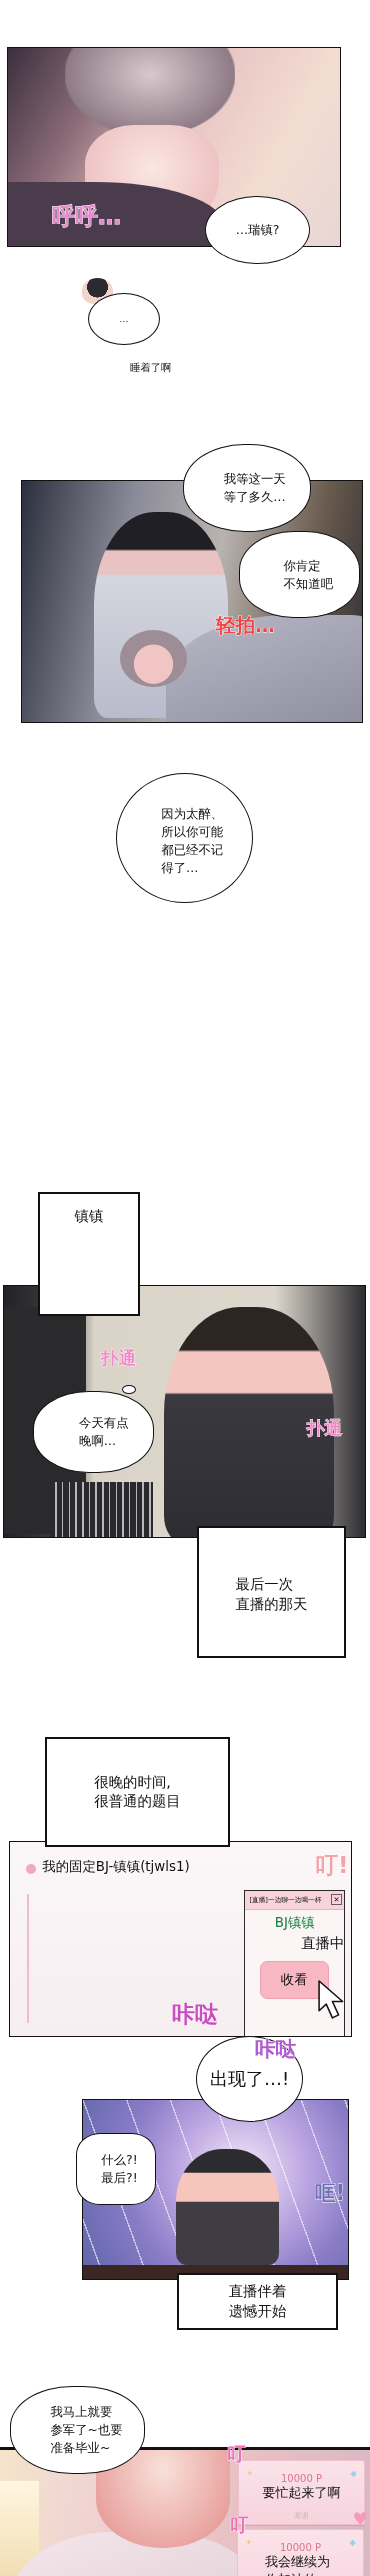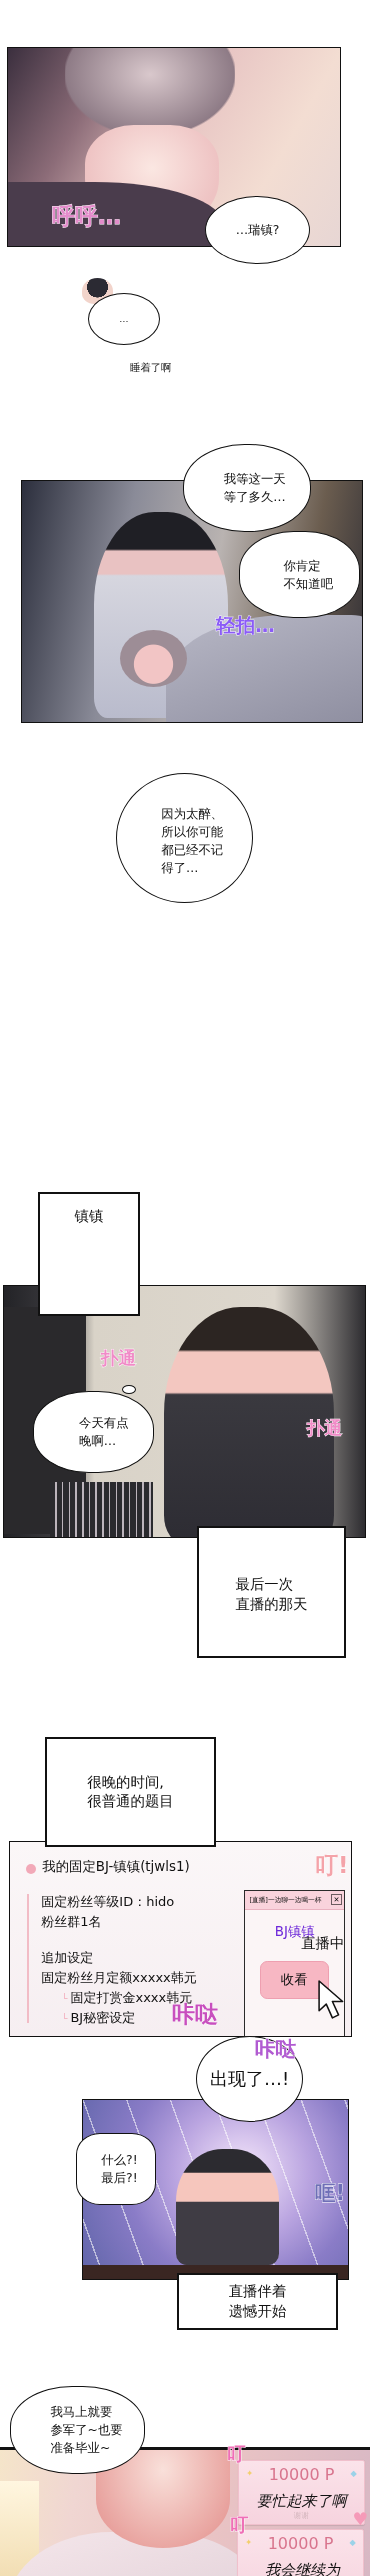--- a/index.html
+++ b/index.html
@@ -4,22 +4,22 @@
 <style>
   * { box-sizing: border-box; margin: 0; padding: 0; }
   html, body { width: 371px; height: 3696px; background: #ffffff; overflow: hidden; }
   body { position: relative; font-family: "DejaVu Sans", "Liberation Sans", sans-serif; color: #111; }
   .abs { position: absolute; }
   .panel { position: absolute; border: 1.5px solid #111; overflow: hidden; }
   .caption { position: absolute; background: #fff; border: 2.1px solid #111; display: flex; align-items: center; justify-content: center; font-size: 14.4px; line-height: 1.35; white-space: pre-line; z-index: 5; }
   .bubble { position: absolute; background: #fff; border: 1.3px solid #111; border-radius: 50%; display: flex; align-items: center; justify-content: center; text-align: left; font-size: 12.4px; line-height: 1.45; white-space: pre-line; z-index: 6; }
   .sfx { position: absolute; font-weight: bold; white-space: nowrap; z-index: 7; -webkit-text-stroke: 0.8px #fff; paint-order: stroke fill; }
   .card { position: absolute; background: linear-gradient(180deg, #fbe3ea, #f6d3de); border: 0.5px solid #f0c0cc; border-radius: 2.1px; text-align: center; z-index: 8; box-shadow: 0 0.5px 1px rgba(0,0,0,0.1); }
-  .card .pts { color: #d8758e; font-size: 16px; margin-top: 4px; }
-  .card .msg { font-size: 15px; color: #111; line-height: 1.35; white-space: pre-line; margin-top: 7px; font-style: italic; }
+  .card .pts { color: #d8758e; font-size: 10px; margin-top: 12px; }
+  .card .msg { font-size: 13px; color: #111; line-height: 1.35; white-space: pre-line; margin-top: 0; }
   .card .thx { color: #d4b6bd; font-size: 7.7px; position: absolute; left: 0; right: 0; bottom: 3.1px; }
   .card .heart { position: absolute; right: -4.1px; bottom: -5.2px; color: #f59ab8; font-size: 17.5px; }
   .card .confetti-l, .card .confetti-r { position: absolute; top: 7.2px; font-size: 8.2px; color: #f3cf6b; }
   .card .confetti-l { left: 7.2px; } .card .confetti-r { right: 7.2px; color: #9cd2e8; }
 </style>
 </head>
 <body>
 
 <div class="panel" style="left:7.2px;top:47px;width:334px;height:200px;background:linear-gradient(120deg,#3b2f3e 0%,#8c6c78 25%,#e8c6c4 50%,#f3ddd2 75%,#e7d6d4 100%);">
   <div class="abs" style="left:57px;top:0;width:170px;height:88px;background:radial-gradient(ellipse at 50% 30%,#d9c8cc,#8e7b86 70%,transparent 72%);"></div>
@@ -35,63 +35,54 @@
 
 <div class="panel" style="left:20.6px;top:480px;width:342px;height:243px;background:linear-gradient(100deg,#2c2f3d 0%,#8a8b98 30%,#b9b3b1 55%,#6b5d4f 80%,#2e2d34 100%);">
   <div class="abs" style="left:72px;top:31px;width:134px;height:206px;border-radius:45% 45% 10% 10%;background:linear-gradient(180deg,#1f1f25 0%,#1f1f25 18%,#e9c2c2 19%,#e9c2c2 30%,#d6d6df 31%,#b9bbcc 100%);"></div>
   <div class="abs" style="left:144px;top:134px;width:206px;height:113px;border-radius:60% 10% 0 0;background:linear-gradient(160deg,#b8b8c6,#8d8d9f);"></div>
   <div class="abs" style="left:98px;top:149px;width:67px;height:57px;border-radius:50%;background:radial-gradient(circle at 50% 60%,#f2c5c5 40%,#9d8d96 42%);"></div>
 </div>
 <div class="bubble" style="left:183px;top:444px;width:128px;height:88px;border-radius:48%;padding-left:15.5px;">我等这一天
 等了多久…</div>
 <div class="bubble" style="left:239px;top:531px;width:121px;height:87px;border-radius:45%;padding-left:17.5px;">你肯定
 不知道吧</div>
-<div class="sfx" style="left:216px;top:612px;font-size:19.6px;color:#8b5cf6;">轻拍…</div>
+<div class="sfx" style="left:216px;top:612px;font-size:19.6px;color:#ef4444;">轻拍…</div>
 
 <div class="bubble" style="left:116px;top:773px;width:137px;height:130px;border-radius:50%;padding-left:15.5px;padding-top:5.2px;">因为太醉、
 所以你可能
 都已经不记
 得了…</div>
 
 <div class="caption" style="left:38px;top:1192px;width:102px;height:124px;padding-bottom:74px;">镇镇</div>
 <div class="panel" style="left:3.1px;top:1285px;width:363px;height:253px;background:linear-gradient(90deg,#232327 0%,#3b3a3e 15%,#d9d3c8 25%,#ddd7cd 75%,#2d2c30 100%);">
   <div class="abs" style="left:0;top:20.6px;width:82px;height:227px;background:#2a292c;"></div>
   <div class="abs" style="left:160px;top:20.6px;width:170px;height:237px;border-radius:45% 45% 12% 12%;background:linear-gradient(180deg,#2c2522 0%,#2c2522 18%,#f3c7c0 19%,#f3c7c0 36%,#3a393f 37%,#2d2c33 100%);"></div>
   <div class="abs" style="left:46px;top:196px;width:103px;height:57px;background:repeating-linear-gradient(90deg,#2a2a2e 0 5.2px,#bcb4bc 5.2px 6.7px);"></div>
 </div>
 <div class="sfx" style="left:101px;top:1346px;font-size:17.5px;color:#f08bc7;">扑通</div>
 <div class="sfx" style="left:307px;top:1416px;font-size:17.5px;color:#f08bc7;">扑通</div>
 <div class="bubble" style="left:33px;top:1391px;width:121px;height:82px;border-radius:46%;padding-left:20.6px;">今天有点
 晚啊…</div>
 <div class="abs" style="left:122px;top:1385px;width:14.4px;height:9.3px;border:1px solid #111;border-radius:50%;background:#fff;z-index:7;"></div>
 <div class="caption" style="left:197px;top:1526px;width:149px;height:132px;padding-top:5.2px;">最后一次
 直播的那天</div>
 
-<div class="caption" style="left:45px;top:1737px;width:171px;height:110px;">很晚的时间,
+<div class="caption" style="left:45px;top:1737px;width:185px;height:110px;">很晚的时间,
 很普通的题目</div>
 <div class="panel" style="left:9.3px;top:1841px;width:343px;height:196px;background:linear-gradient(180deg,#fbf7f8,#f6eef1);z-index:3;">
   <div class="abs" style="left:15.5px;top:21.6px;width:10.3px;height:10.3px;border-radius:50%;background:#f2a9b8;"></div>
   <div class="abs" style="left:32px;top:15.5px;font-size:13.4px;">我的固定BJ-镇镇(tjwls1)</div>
   <div class="abs" style="left:16.5px;top:52px;width:2.1px;height:129px;background:#f2bcc6;"></div>
-  <div class="abs" style="left:31px;top:50px;font-size:13px;line-height:1.55;">
-    <div>固定粉丝等级ID：hido</div>
-    <div>粉丝群1名</div>
-    <div style="height:15.5px;"></div>
-    <div>追加设定</div>
-    <div>固定粉丝月定额xxxxx韩元</div>
-    <div style="padding-left:20.6px;"><span style="color:#f2a9b8;font-size:9.3px;">└ </span><span>固定打赏金xxxx韩元</span></div>
-    <div style="padding-left:20.6px;"><span style="color:#f2a9b8;font-size:9.3px;">└ </span><span>BJ秘密设定</span></div>
-  </div>
 
   <div class="abs" style="left:234px;top:48px;width:101px;height:147px;background:#fbf5f6;border:1.5px solid #2a2a2a;">
     <div class="abs" style="left:0;top:0;right:0;height:18.5px;background:#f9d3dc;border-bottom:1px solid #e9b2c0;font-size:6.7px;line-height:18.5px;padding-left:4.1px;">
       <span>[直播]一边聊一边喝一杯</span>
       <span class="abs" style="right:2.1px;top:3.1px;width:11.3px;height:11.3px;border:1px solid #6b5b5f;line-height:9.3px;text-align:center;font-size:7.2px;">✕</span>
     </div>
-    <div class="abs" style="left:0;right:0;top:23px;text-align:center;font-size:13.4px;color:#6d28d9;margin-top:9px;">BJ镇镇</div>
+    <div class="abs" style="left:0;right:0;top:23px;text-align:center;font-size:13.4px;color:#15803d;">BJ镇镇</div>
     <div class="abs" style="left:0;right:0;top:43px;text-align:right;font-size:14.4px;">直播中</div>
     <div class="abs" style="left:14.4px;top:70px;width:69px;height:38px;border-radius:7.2px;background:#f7b7c3;border:1px solid #ee9fb0;font-size:13.4px;display:flex;align-items:center;justify-content:center;">收看</div>
   </div>
 
   <svg class="abs" style="left:308px;top:138px;z-index:10;" width="36" height="41" viewBox="0 0 70 80">
       <path d="M2 2 L2 60 L16 47 L28 74 L40 68 L28 42 L48 42 Z" fill="#fff" stroke="#111" stroke-width="3" stroke-linejoin="round"></path>
     </svg>
 </div>
 <div class="sfx" style="left:315px;top:1850px;font-size:23px;color:#f4a3a9;z-index:9;">叮!</div>
 <div class="sfx" style="left:172px;top:1999px;font-size:23px;color:#c84fbe;z-index:9;">咔哒</div>

